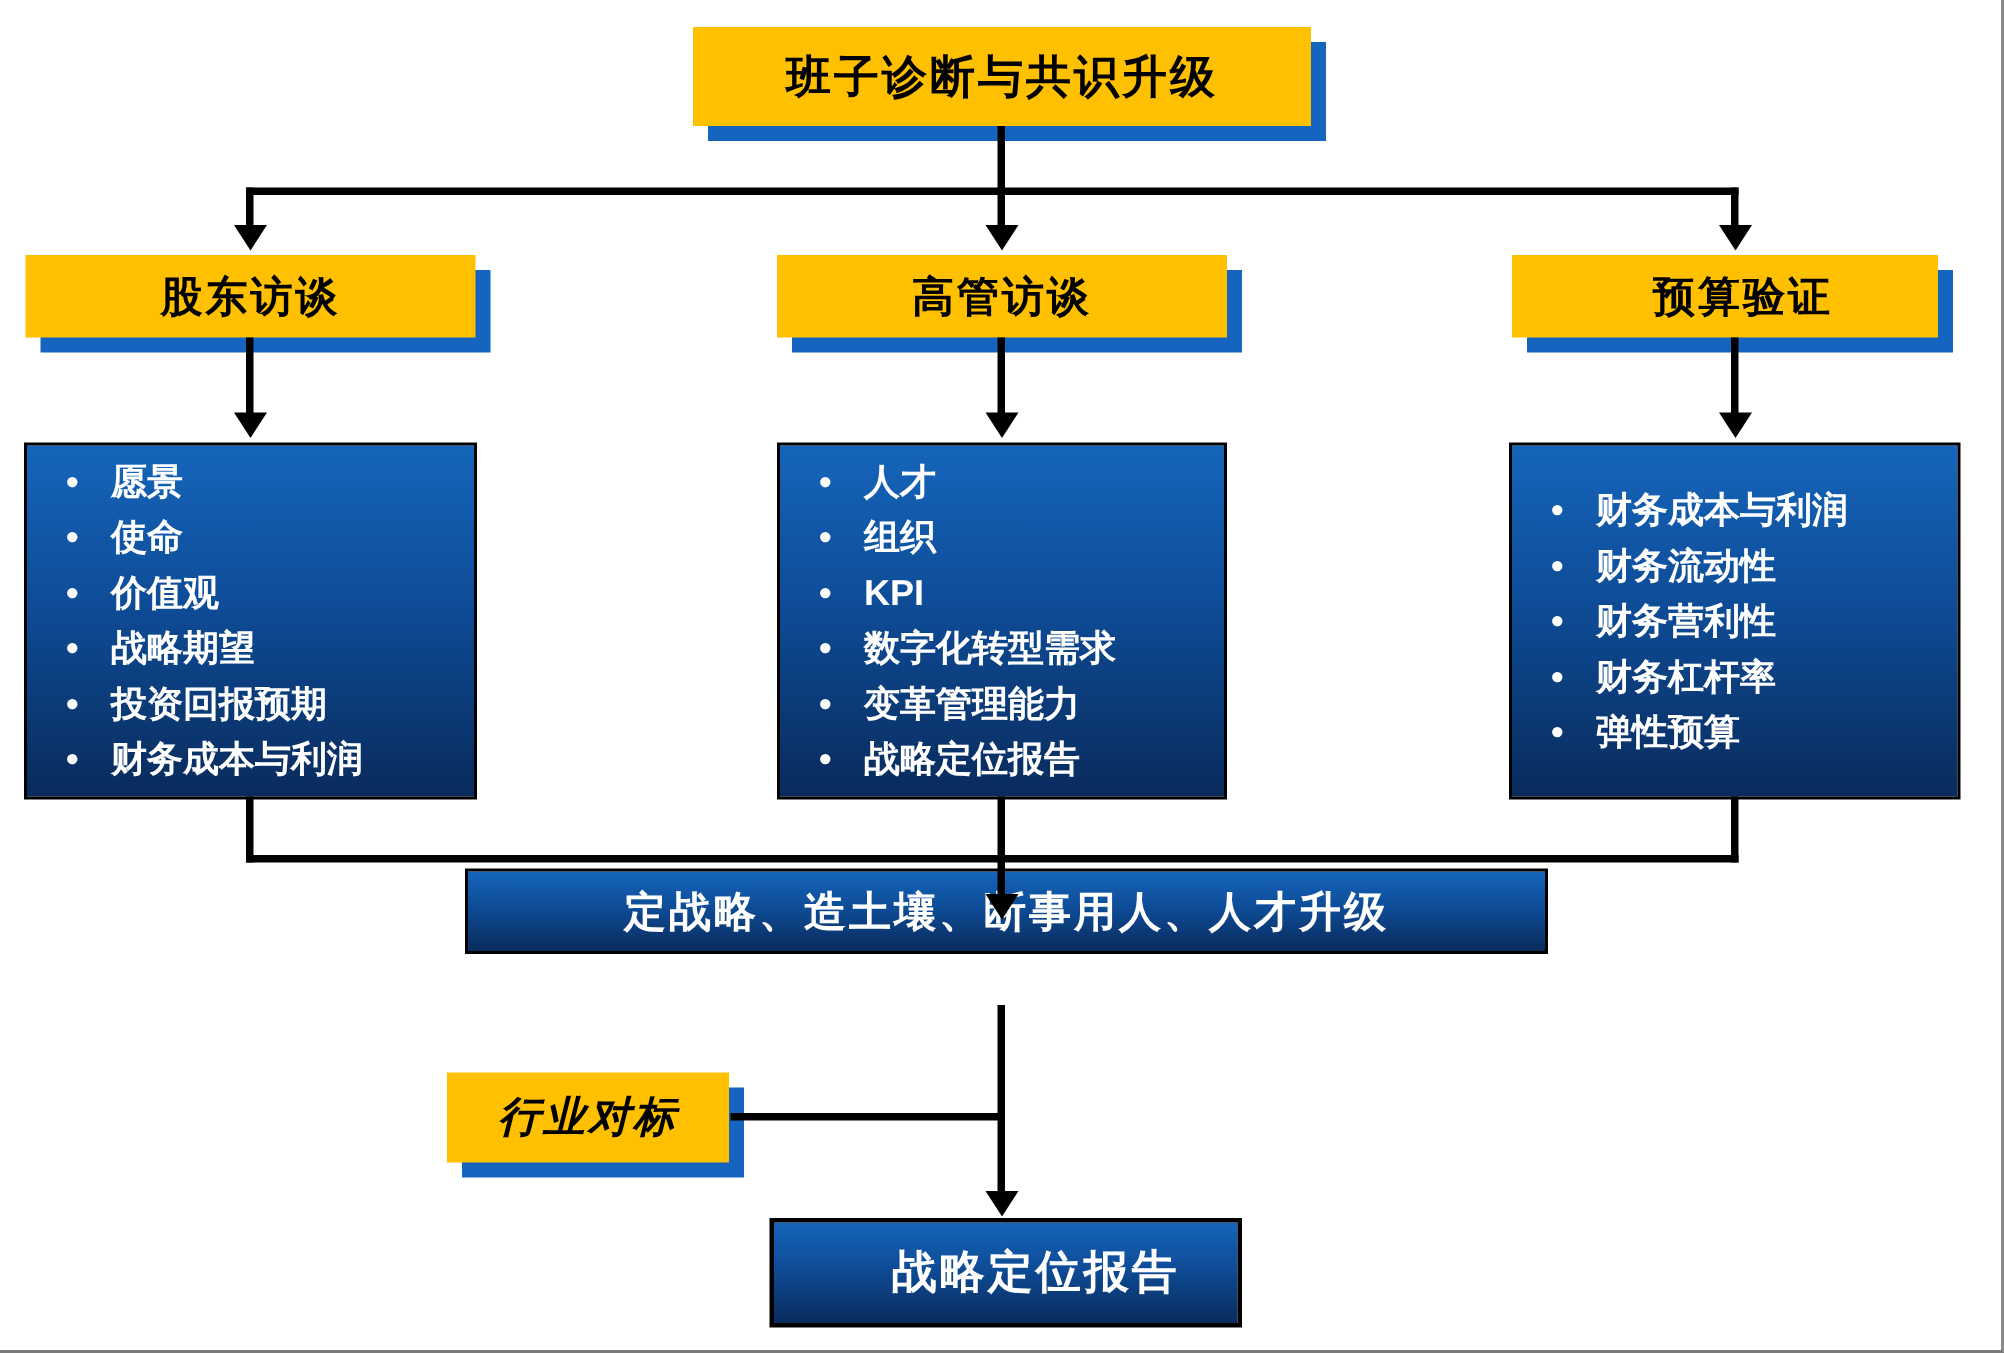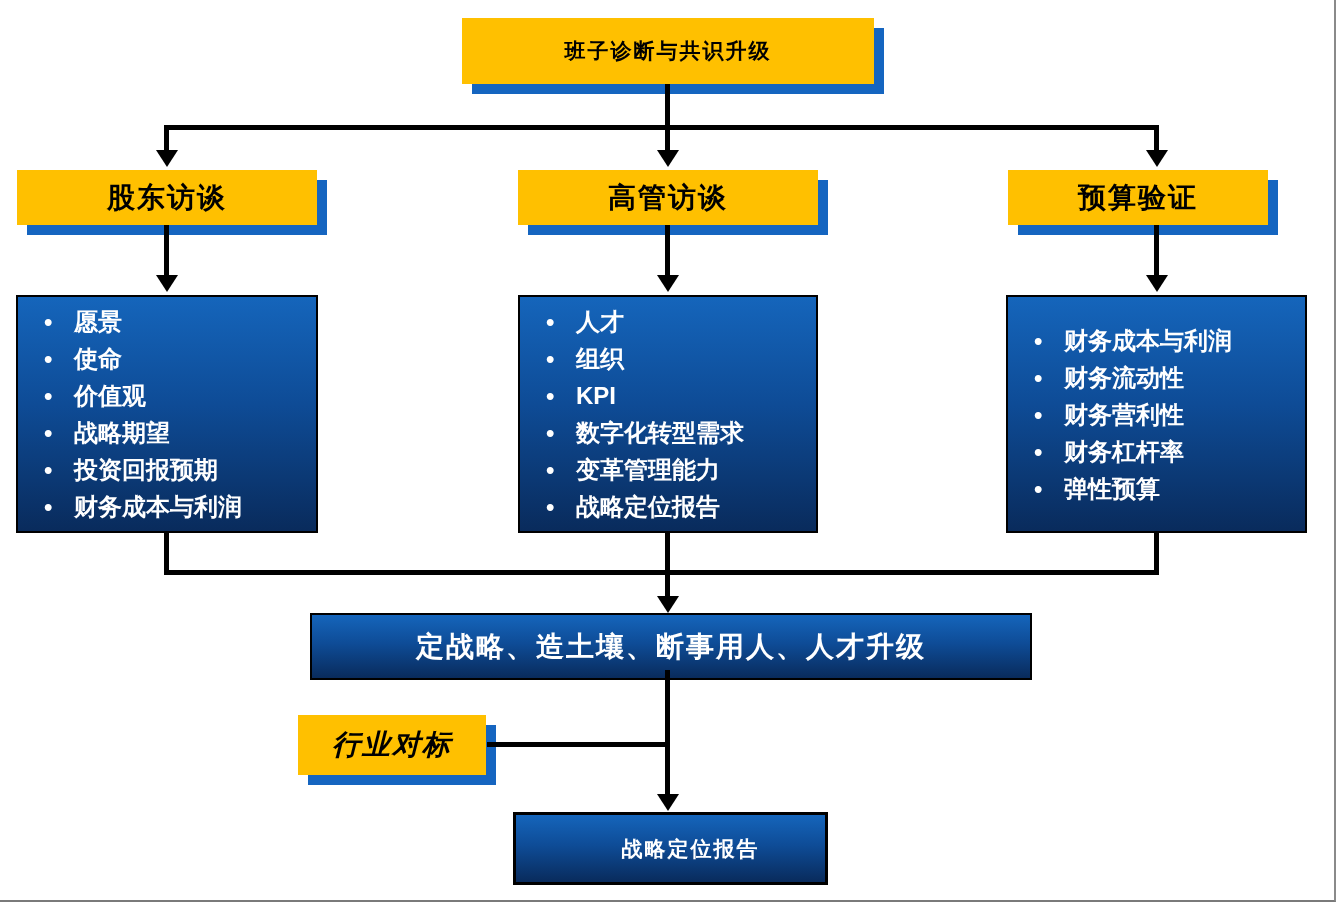--- a/index.html
+++ b/index.html
@@ -81,21 +81,21 @@
   .arrowhead {
     position: absolute;
     width: 0;
     height: 0;
     border-left: 11px solid transparent;
     border-right: 11px solid transparent;
     border-top: 17px solid #000;
     z-index: 3;
   }
 
-  .fs30 { font-size: 21px; }
+  .fs30 { font-size: 30px; }
   .fs28 { font-size: 28px; }
 </style>
 </head>
 <body>
 
 <div id="canvas">
 
   <div class="line" style="left:665px; top:84px;  width:5px;  height:45px;"></div>
   <div class="line" style="left:164px; top:125px; width:995px; height:5px;"></div>
   <div class="line" style="left:164px; top:125px; width:5px;  height:28px;"></div>
@@ -126,21 +126,21 @@
   <div class="ybox fs30" style="left:462px; top:18px; width:412px; height:66px;">
     <span>班子诊断与共识升级</span>
   </div>
 
   <div class="ybox fs28" style="left:17px; top:170px; width:300px; height:55px;">
     <span>股东访谈</span>
   </div>
   <div class="ybox fs28" style="left:518px; top:170px; width:300px; height:55px;">
     <span>高管访谈</span>
   </div>
-  <div class="ybox fs28" style="left:1008px; top:170px; width:260px; height:55px;">
+  <div class="ybox fs28" style="left:1008px; top:170px; width:260px; height:55px;padding-left:24px;">
     <span>预算验证</span>
   </div>
 
   <div class="panel" style="left:16px; top:295px; width:302px; height:238px;">
     <ul class="bullets">
       <li>愿景</li>
       <li>使命</li>
       <li>价值观</li>
       <li>战略期望</li>
       <li>投资回报预期</li>
@@ -162,21 +162,21 @@
   <div class="panel" style="left:1006px; top:295px; width:301px; height:238px;">
     <ul class="bullets">
       <li>财务成本与利润</li>
       <li>财务流动性</li>
       <li>财务营利性</li>
       <li>财务杠杆率</li>
       <li>弹性预算</li>
     </ul>
   </div>
 
-  <div class="panel center-text fs28" style="left:310px; top:613px; width:722px; height:67px;justify-content:center;">
+  <div class="panel center-text fs28" style="left:310px; top:579px; width:722px; height:57px;justify-content:center;">
     <span>定战略、造土壤、断事用人、人才升级</span>
   </div>
 
   <div class="ybox fs28" style="left:298px; top:715px; width:188px; height:60px;font-style:italic;">
     <span>行业对标</span>
   </div>
 
   <div class="panel center-text fs30" style="left:513px; top:812px; width:315px; height:73px; border-width:3px;padding-left:40px;">
     <span>战略定位报告</span>
   </div>

